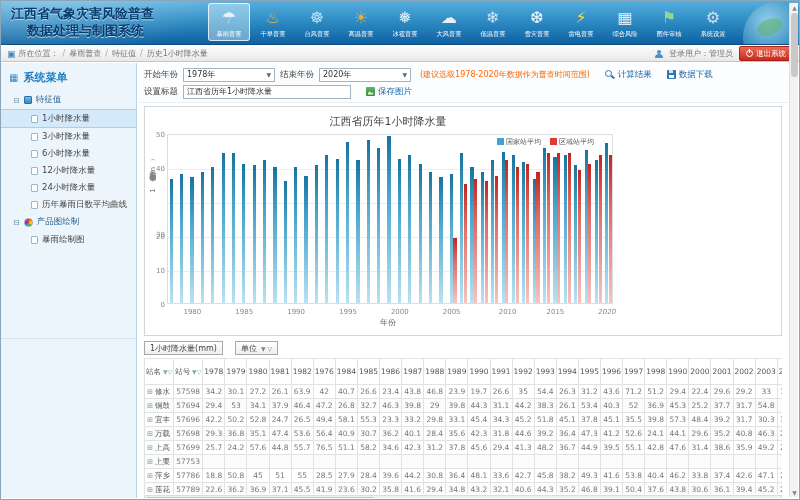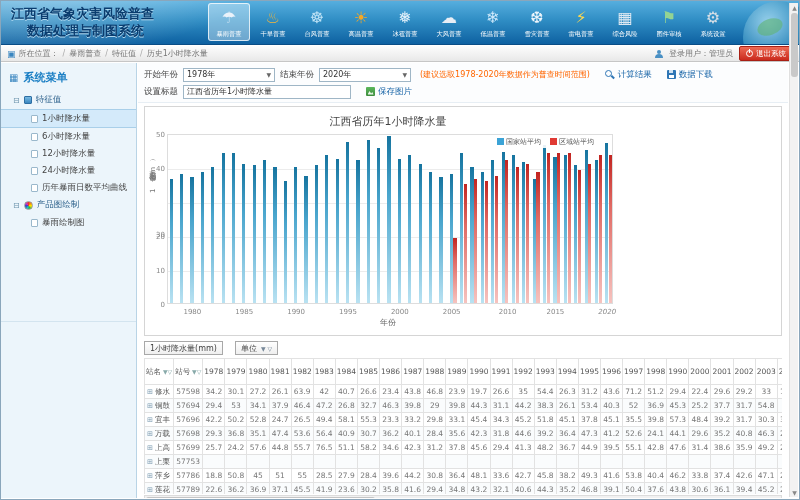--- a/index.html
+++ b/index.html
@@ -204,20 +204,24 @@
     </div>
     <div class="tree">
         <div class="group">
           <span class="toggle">⊟</span>
           <span class="i-grid"></span>
           <span>特征值</span>
         </div>
         <div class="child selected">
           <span class="i-page"></span>
           <span>1小时降水量</span>
+        </div>
+        <div class="child">
+          <span class="i-page"></span>
+          <span>3小时降水量</span>
         </div>
         <div class="child">
           <span class="i-page"></span>
           <span>6小时降水量</span>
         </div>
         <div class="child">
           <span class="i-page"></span>
           <span>12小时降水量</span>
         </div>
         <div class="child">
@@ -412,21 +416,21 @@
             </colgroup>
           <thead id="grid-head">
               <tr>
                 <th><span>站名</span><span class="fico"> ▼▽</span></th>
                 <th><span>站号</span><span class="fico"> ▼▽</span></th>
                 <th>1978</th>
                 <th>1979</th>
                 <th>1980</th>
                 <th>1981</th>
                 <th>1982</th>
-                <th>1983</th>
+                <th>1976</th>
                 <th>1984</th>
                 <th>1985</th>
                 <th>1986</th>
                 <th>1987</th>
                 <th>1988</th>
                 <th>1989</th>
                 <th>1990</th>
                 <th>1991</th>
                 <th>1992</th>
                 <th>1993</th>

